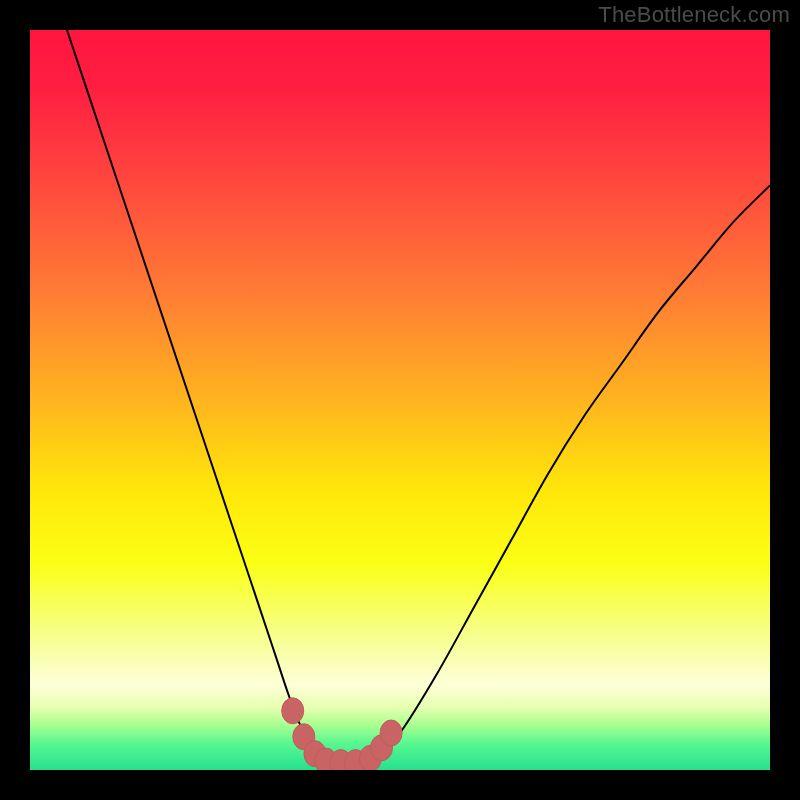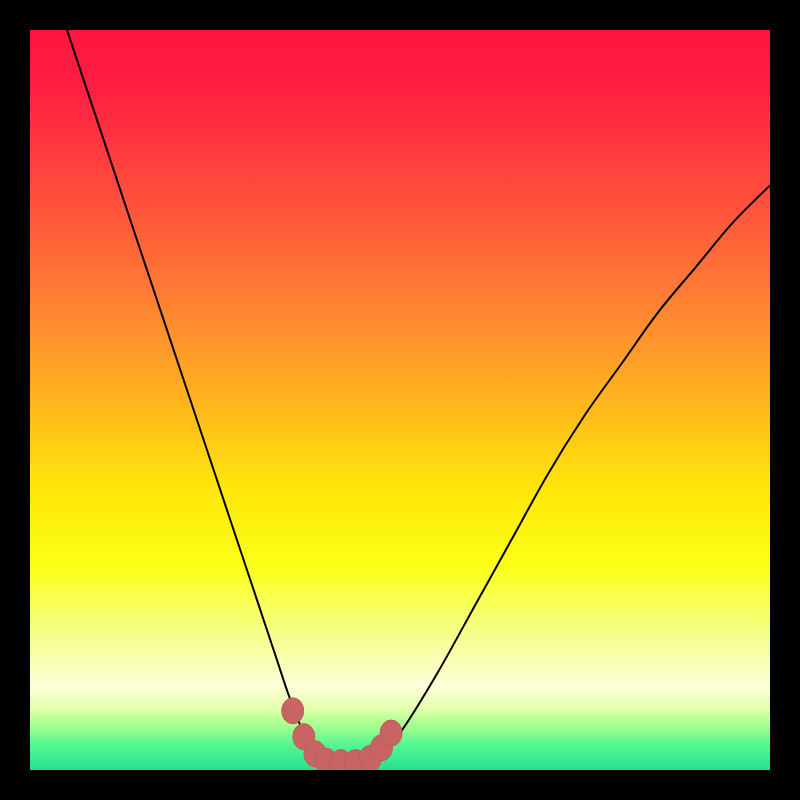--- a/index.html
+++ b/index.html
@@ -36,20 +36,21 @@
     letter-spacing: 0.2px;
     font-weight: 500;
   }
   svg { display: block; }
 </style>
 </head>
 <body>
 
 <div class="frame">
 
+  <div class="watermark">TheBottleneck.com</div>
 
   <div class="plot">
     <svg id="chart-svg" width="740" height="740" viewBox="0 0 740 740">
       <defs>
         <linearGradient id="bg-grad" x1="0" y1="0" x2="0" y2="1">
             <stop offset="0.00%" stop-color="#ff153f"></stop>
             <stop offset="8.00%" stop-color="#ff1f41"></stop>
             <stop offset="20.00%" stop-color="#ff463e"></stop>
             <stop offset="35.00%" stop-color="#ff7a35"></stop>
             <stop offset="50.00%" stop-color="#ffb41f"></stop>

